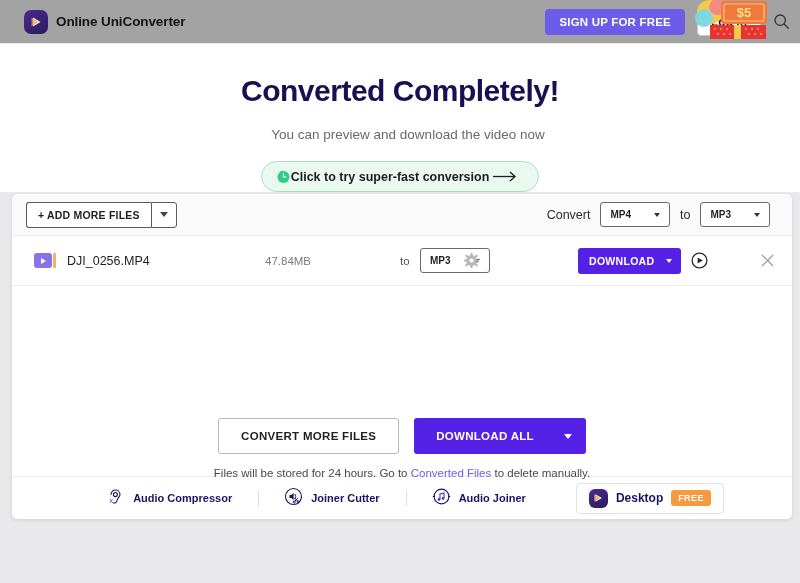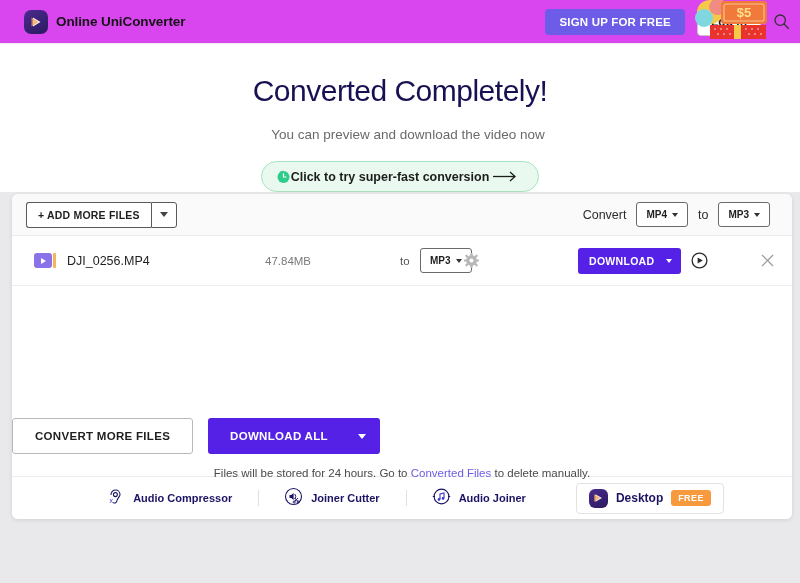--- a/index.html
+++ b/index.html
@@ -12,21 +12,21 @@
     background: #e9e9ec;
     font-family: "Liberation Sans", sans-serif;
     color: #2b2b2b;
     overflow: hidden;
     position: relative;
   }
 
   
   .header {
     height: 44px;
-    background: #d946ef;
+    background: #a3a3a3;
     display: flex;
     align-items: center;
     padding: 0 0 0 24px;
     box-sizing: border-box;
     position: relative;
     border-bottom: 1px solid #ececec;
   }
   .brand {
     display: flex;
     align-items: center;
@@ -112,21 +112,21 @@
   }
 
   
   .hero {
     background: #fff;
     text-align: center;
     padding-top: 30px;
   }
   .hero-title {
     font-size: 30px;
-    font-weight: normal;
+    font-weight: bold;
     color: #171052;
     letter-spacing: -0.5px;
     margin: 0;
   }
   .hero-sub {
     font-size: 13.5px;
     color: #6a6a6a;
     margin: 19px 0 0 16px;
   }
   .fast-pill {
@@ -203,21 +203,21 @@
   .convert-label { font-size: 12.5px; color: #2b2b2b; }
   .sel-box {
     background: #fff;
     border: 1px solid #6a6a6a;
     border-radius: 3px;
     font-size: 10px;
     font-weight: bold;
     color: #1f1f1f;
     padding: 6px 9px;
     min-width: 26px;
-    display: flex; align-items: center; gap: 5px; justify-content: center;
+    display: flex; align-items: center; gap: 23px; justify-content: center;
     cursor: pointer;
   }
   .sel-box .tri-down { border-top-color: #333; border-left-width:3.5px; border-right-width:3.5px; border-top-width:4.5px; }
 
   
   .file-row {
     height: 50px;
     display: flex;
     align-items: center;
     padding: 0 22px 0 22px;
@@ -306,20 +306,21 @@
   
   .card-body {
     height: 190px;
     background: #fff;
   }
   .card-actions {
     text-align: center;
   }
   .actions-row {
     display: flex;
+    justify-content: center;
     gap: 15px;
   }
   .btn-convert-more {
     background: #fff;
     border: 1px solid #b9b9b9;
     border-radius: 3px;
     font-size: 11.5px;
     font-weight: bold;
     letter-spacing: 0.3px;
     color: #1f1f1f;

